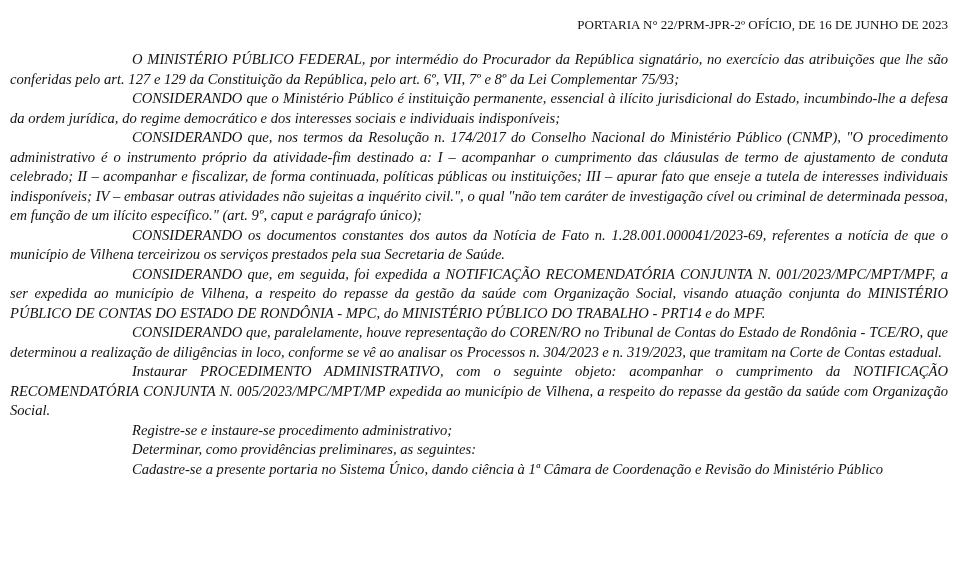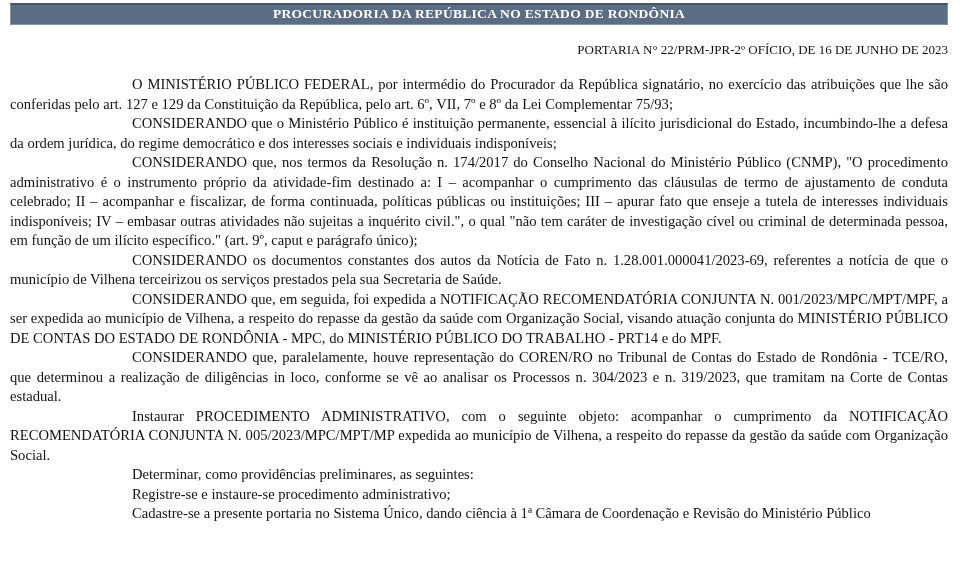--- a/index.html
+++ b/index.html
@@ -42,37 +42,35 @@
   .doc-body{
     margin:17px 12px 0 10px;
     text-align:justify;
     font-size:14.6px;
     line-height:19.5px;
   }
   .doc-body p{
     margin:0;
     padding:0;
     text-indent:122px;
+    font-style:italic;
   }
 </style>
 </head>
 <body>
 
 <div class="page">
-  <div class="banner">
-    <span>PROCURADORIA DA REPÚBLICA NO ESTADO DE RONDÔNIA</span>
-  </div>
 
   <div class="portaria">PORTARIA N° 22/PRM-JPR-2º OFÍCIO, DE 16 DE JUNHO DE 2023</div>
 
   <div class="doc-body">
       <p>O MINISTÉRIO PÚBLICO FEDERAL, por intermédio do Procurador da República signatário, no exercício das atribuições que lhe são conferidas pelo art. 127 e 129 da Constituição da República, pelo art. 6º, VII, 7º e 8º da Lei Complementar 75/93;</p>
       <p>CONSIDERANDO que o Ministério Público é instituição permanente, essencial à ilícito jurisdicional do Estado, incumbindo-lhe a defesa da ordem jurídica, do regime democrático e dos interesses sociais e individuais indisponíveis;</p>
       <p>CONSIDERANDO que, nos termos da Resolução n. 174/2017 do Conselho Nacional do Ministério Público (CNMP), "O procedimento administrativo é o instrumento próprio da atividade-fim destinado a: I – acompanhar o cumprimento das cláusulas de termo de ajustamento de conduta celebrado; II – acompanhar e fiscalizar, de forma continuada, políticas públicas ou instituições; III – apurar fato que enseje a tutela de interesses individuais indisponíveis; IV – embasar outras atividades não sujeitas a inquérito civil.", o qual "não tem caráter de investigação cível ou criminal de determinada pessoa, em função de um ilícito específico." (art. 9º, caput e parágrafo único);</p>
       <p>CONSIDERANDO os documentos constantes dos autos da Notícia de Fato n. 1.28.001.000041/2023-69, referentes a notícia de que o município de Vilhena terceirizou os serviços prestados pela sua Secretaria de Saúde.</p>
       <p>CONSIDERANDO que, em seguida, foi expedida a NOTIFICAÇÃO RECOMENDATÓRIA CONJUNTA N. 001/2023/MPC/MPT/MPF, a ser expedida ao município de Vilhena, a respeito do repasse da gestão da saúde com Organização Social, visando atuação conjunta do MINISTÉRIO PÚBLICO DE CONTAS DO ESTADO DE RONDÔNIA - MPC, do MINISTÉRIO PÚBLICO DO TRABALHO - PRT14 e do MPF.</p>
       <p>CONSIDERANDO que, paralelamente, houve representação do COREN/RO no Tribunal de Contas do Estado de Rondônia - TCE/RO, que determinou a realização de diligências in loco, conforme se vê ao analisar os Processos n. 304/2023 e n. 319/2023, que tramitam na Corte de Contas estadual.</p>
       <p>Instaurar PROCEDIMENTO ADMINISTRATIVO, com o seguinte objeto: acompanhar o cumprimento da NOTIFICAÇÃO RECOMENDATÓRIA CONJUNTA N. 005/2023/MPC/MPT/MP expedida ao município de Vilhena, a respeito do repasse da gestão da saúde com Organização Social.</p>
+      <p>Registre-se e instaure-se procedimento administrativo;</p>
       <p>Determinar, como providências preliminares, as seguintes:</p>
-      <p>Registre-se e instaure-se procedimento administrativo;</p>
       <p>Cadastre-se a presente portaria no Sistema Único, dando ciência à 1ª Câmara de Coordenação e Revisão do Ministério Público</p>
     </div>
 </div>
 
 </body></html>

